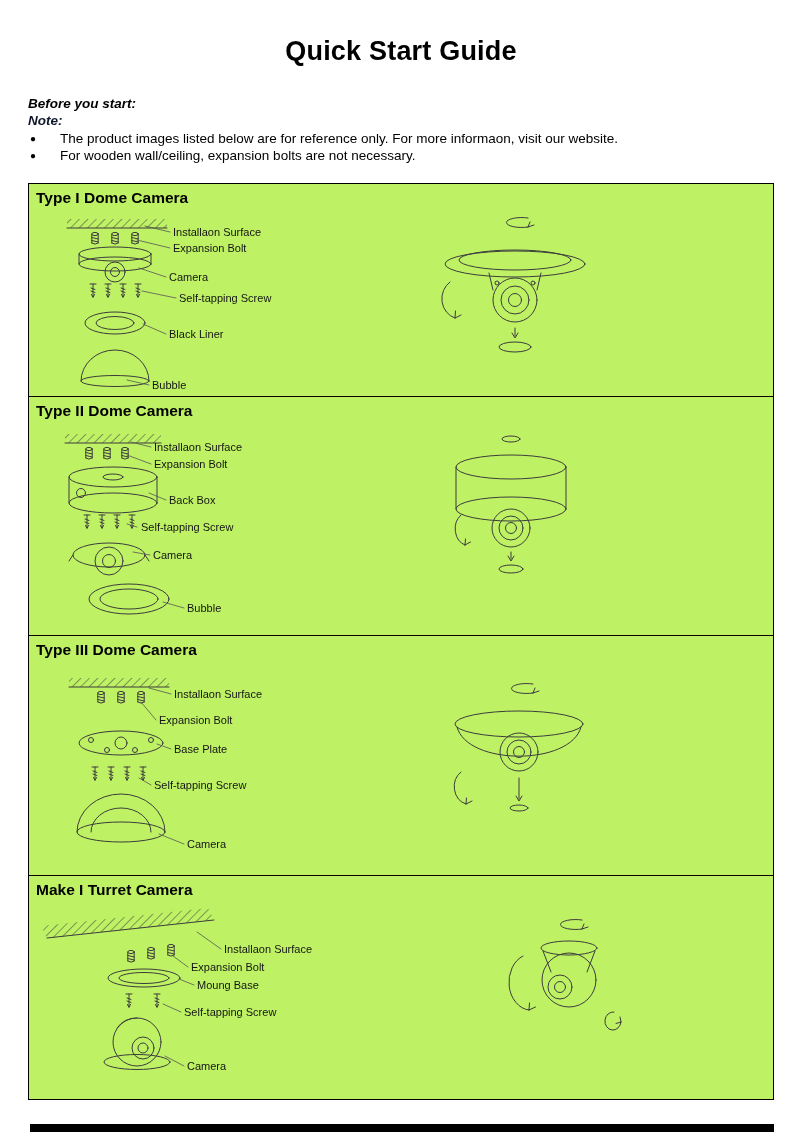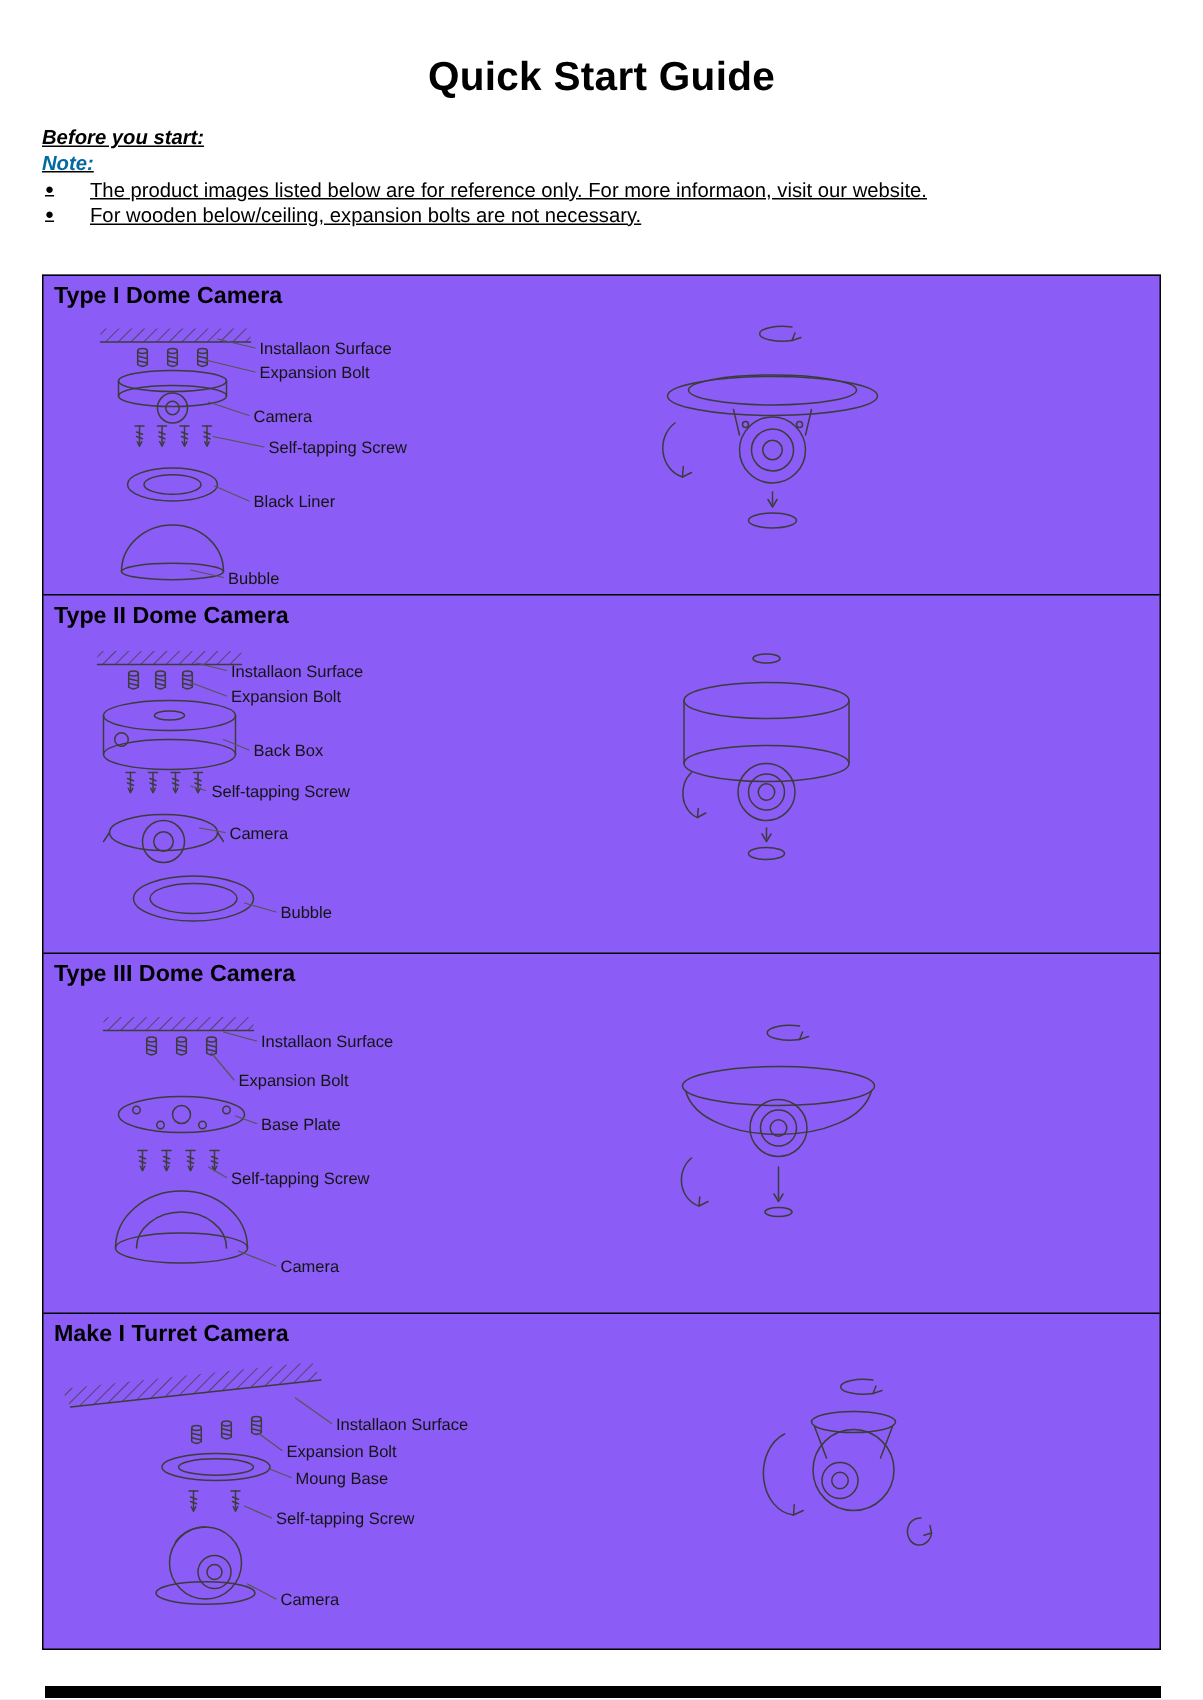--- a/index.html
+++ b/index.html
@@ -6,31 +6,31 @@
   html,body { background:#ffffff; }
   body {
     width:802px; height:1133px; position:relative; overflow:hidden;
     font-family:"Liberation Sans", sans-serif; color:#000;
   }
   .page { position:absolute; inset:0; background:#fff; }
   h1.doc-title {
     text-align:center; margin-top:36px; font-size:27px; font-weight:bold;
     letter-spacing:0.2px;
   }
-  .intro { margin:16px 28px 0 28px; font-size:13.5px; line-height:1.28;text-decoration:underline; }
+  .intro { margin:28px 28px 0 28px; font-size:13.5px; line-height:1.28; }
   .before-heading { font-weight:bold; font-style:italic; }
-  .note-heading { color:#0369a1; font-weight:bold; font-style:italic; }
+  .note-heading { color:#0f172a; font-weight:bold; font-style:italic; }
   ul.bullets { list-style:none; }
   ul.bullets li { display:flex; align-items:flex-start; }
   ul.bullets .dot { width:32px; font-size:10px; line-height:1.7; padding-left:2px; }
   ul.bullets .btxt { flex:1; }
 
   .box {
     position:absolute; left:28px; top:183px; width:746px; height:917px;
-    border:1.5px solid #000; background:#8b5cf6;
+    border:1.5px solid #000; background:#bef264;
   }
   section { position:relative; width:100%; }
   section + section { border-top:1.5px solid #000;text-align:center; }
   section h2 {
     position:absolute; left:7px; top:5px; font-size:15.5px; font-weight:bold;
   }
   section svg { display:block; }
   .art { stroke:#3c3c3c; stroke-width:1; fill:none; stroke-linecap:round; stroke-linejoin:round; }
   .leader line { stroke:#555; stroke-width:0.8; }
   text.lbl { font-size:11px; fill:#141414; stroke:none; font-family:"Liberation Sans", sans-serif; }
@@ -69,21 +69,21 @@
   <div class="intro">
     <p class="before-heading">Before you start:</p>
     <p class="note-heading">Note:</p>
     <ul class="bullets">
       <li>
         <span class="dot">●</span>
         <span class="btxt">The product images listed below are for reference only. For more informaon, visit our website.</span>
       </li>
       <li>
         <span class="dot">●</span>
-        <span class="btxt">For wooden below/ceiling, expansion bolts are not necessary.</span>
+        <span class="btxt">For wooden wall/ceiling, expansion bolts are not necessary.</span>
       </li>
     </ul>
   </div>
 
   <div class="box">
 
     <section>
       <h2>Type I Dome Camera</h2>
       <svg width="744" height="212">
 

